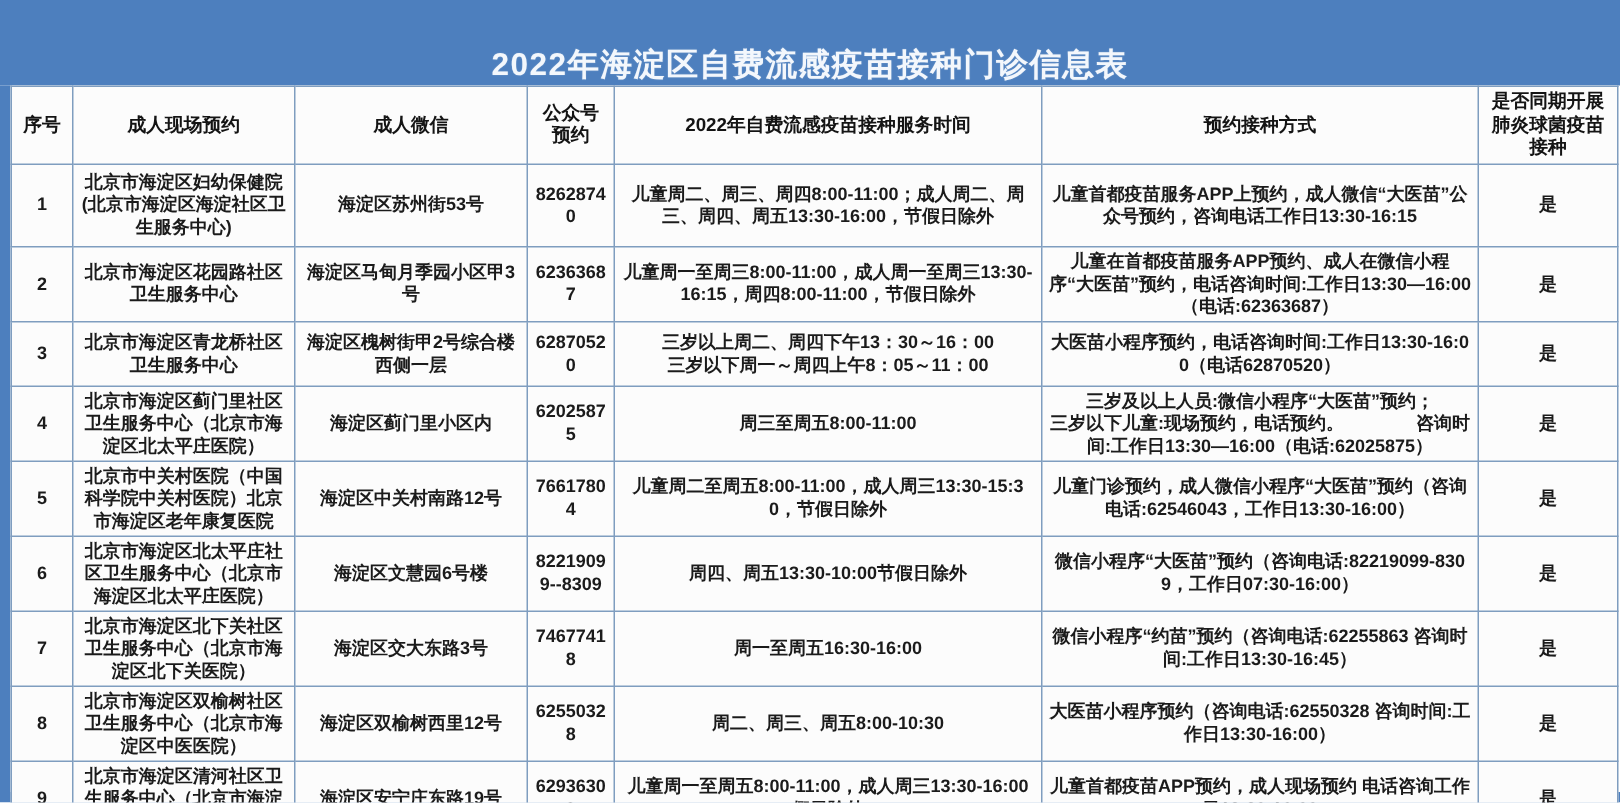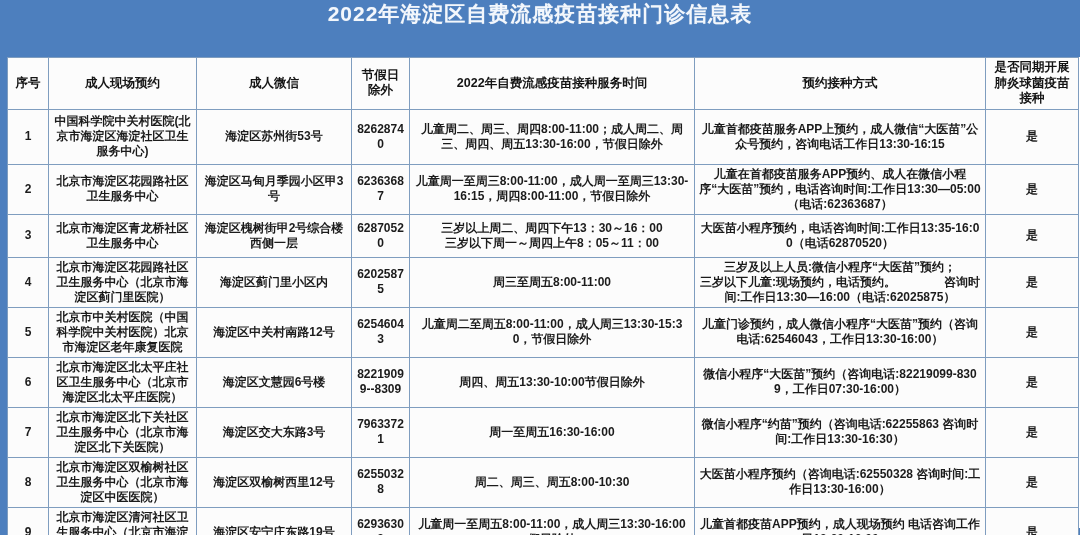--- a/index.html
+++ b/index.html
@@ -4,21 +4,21 @@
 <style>
   html,body { margin:0; padding:0; }
   body {
     width:1080px; height:535px; position:relative; overflow:hidden;
     background:#ffffff;
     font-family:"Liberation Sans","DejaVu Sans",sans-serif;
   }
   .banner {
     position:absolute; left:0; top:0; width:1080px; height:57px;
     background:#4d7fbe;
-    display:flex; align-items:flex-start; justify-content:center;
+    display:flex; align-items:flex-end; justify-content:center;
   }
   .banner .title {
     color:#f3f7fc; font-size:21px; font-weight:bold; letter-spacing:1px;
     text-shadow:0 0 1px rgba(255,255,255,.3);
   }
   .left-strip  { position:absolute; left:0; top:57px; width:7px; height:471px; background:#4d7fbe; }
   .bottom-strip{ position:absolute; left:0; top:528px; width:1080px; height:7px; background:#4d7fbe; }
 
   table.info {
     position:absolute; left:7px; top:57px; width:1071px;
@@ -70,89 +70,89 @@
       <col class="c-phone">
     <col class="c-time">
       <col class="c-appt">
       <col class="c-pneu">
   </colgroup>
   <thead>
     <tr>
       <th>序号</th>
       <th>成人现场预约</th>
       <th>成人微信</th>
-      <th>节假日除外</th>
+      <th>公众号预约</th>
       <th>2022年自费流感疫苗接种服务时间</th>
       <th>预约接种方式</th>
       <th>是否同期开展肺炎球菌疫苗接种</th>
     </tr>
   </thead>
   <tbody id="table-body">
       <tr>
         <td>1</td>
-        <td>中国科学院中关村医院(北京市海淀区海淀社区卫生服务中心)</td>
+        <td>北京市海淀区妇幼保健院(北京市海淀区海淀社区卫生服务中心)</td>
         <td>海淀区苏州街53号</td>
         <td>82628740</td>
         <td>儿童周二、周三、周四8:00-11:00；成人周二、周三、周四、周五13:30-16:00，节假日除外</td>
         <td>儿童首都疫苗服务APP上预约，成人微信“大医苗”公众号预约，咨询电话工作日13:30-16:15</td>
         <td>是</td>
       </tr>
       <tr>
         <td>2</td>
         <td>北京市海淀区花园路社区卫生服务中心</td>
         <td>海淀区马甸月季园小区甲3号</td>
         <td>62363687</td>
         <td>儿童周一至周三8:00-11:00，成人周一至周三13:30-16:15，周四8:00-11:00，节假日除外</td>
-        <td>儿童在首都疫苗服务APP预约、成人在微信小程序“大医苗”预约，电话咨询时间:工作日13:30—05:00（电话:62363687）</td>
+        <td>儿童在首都疫苗服务APP预约、成人在微信小程序“大医苗”预约，电话咨询时间:工作日13:30—16:00（电话:62363687）</td>
         <td>是</td>
       </tr>
       <tr>
         <td>3</td>
         <td>北京市海淀区青龙桥社区卫生服务中心</td>
         <td>海淀区槐树街甲2号综合楼西侧一层</td>
         <td>62870520</td>
         <td>三岁以上周二、周四下午13：30～16：00
 三岁以下周一～周四上午8：05～11：00</td>
-        <td>大医苗小程序预约，电话咨询时间:工作日13:35-16:00（电话62870520）</td>
+        <td>大医苗小程序预约，电话咨询时间:工作日13:30-16:00（电话62870520）</td>
         <td>是</td>
       </tr>
       <tr>
         <td>4</td>
-        <td>北京市海淀区花园路社区卫生服务中心（北京市海淀区蓟门里医院）</td>
+        <td>北京市海淀区蓟门里社区卫生服务中心（北京市海淀区北太平庄医院）</td>
         <td>海淀区蓟门里小区内</td>
         <td>62025875</td>
         <td>周三至周五8:00-11:00</td>
         <td>三岁及以上人员:微信小程序“大医苗”预约；　　　　三岁以下儿童:现场预约，电话预约。　　　　咨询时间:工作日13:30—16:00（电话:62025875）</td>
         <td>是</td>
       </tr>
       <tr>
         <td>5</td>
         <td>北京市中关村医院（中国科学院中关村医院）北京市海淀区老年康复医院</td>
         <td>海淀区中关村南路12号</td>
-        <td>62546043</td>
+        <td>76617804</td>
         <td>儿童周二至周五8:00-11:00，成人周三13:30-15:30，节假日除外</td>
         <td>儿童门诊预约，成人微信小程序“大医苗”预约（咨询电话:62546043，工作日13:30-16:00）</td>
         <td>是</td>
       </tr>
       <tr>
         <td>6</td>
         <td>北京市海淀区北太平庄社区卫生服务中心（北京市海淀区北太平庄医院）</td>
         <td>海淀区文慧园6号楼</td>
         <td>82219099--8309</td>
         <td>周四、周五13:30-10:00节假日除外</td>
         <td>微信小程序“大医苗”预约（咨询电话:82219099-8309，工作日07:30-16:00）</td>
         <td>是</td>
       </tr>
       <tr>
         <td>7</td>
         <td>北京市海淀区北下关社区卫生服务中心（北京市海淀区北下关医院）</td>
         <td>海淀区交大东路3号</td>
-        <td>79633721</td>
+        <td>74677418</td>
         <td>周一至周五16:30-16:00</td>
-        <td>微信小程序“约苗”预约（咨询电话:62255863 咨询时间:工作日13:30-16:30）</td>
+        <td>微信小程序“约苗”预约（咨询电话:62255863 咨询时间:工作日13:30-16:45）</td>
         <td>是</td>
       </tr>
       <tr>
         <td>8</td>
         <td>北京市海淀区双榆树社区卫生服务中心（北京市海淀区中医医院）</td>
         <td>海淀区双榆树西里12号</td>
         <td>62550328</td>
         <td>周二、周三、周五8:00-10:30</td>
         <td>大医苗小程序预约（咨询电话:62550328 咨询时间:工作日13:30-16:00）</td>
         <td>是</td>

